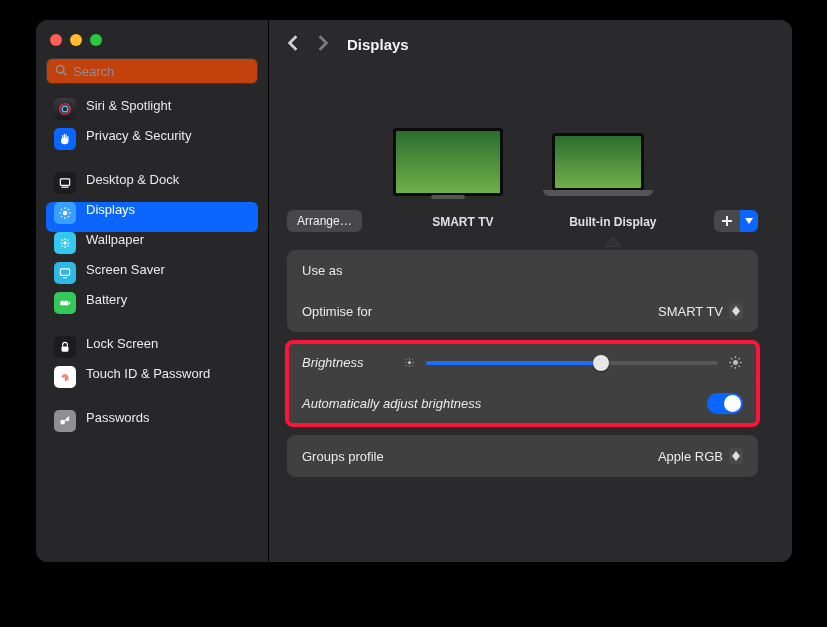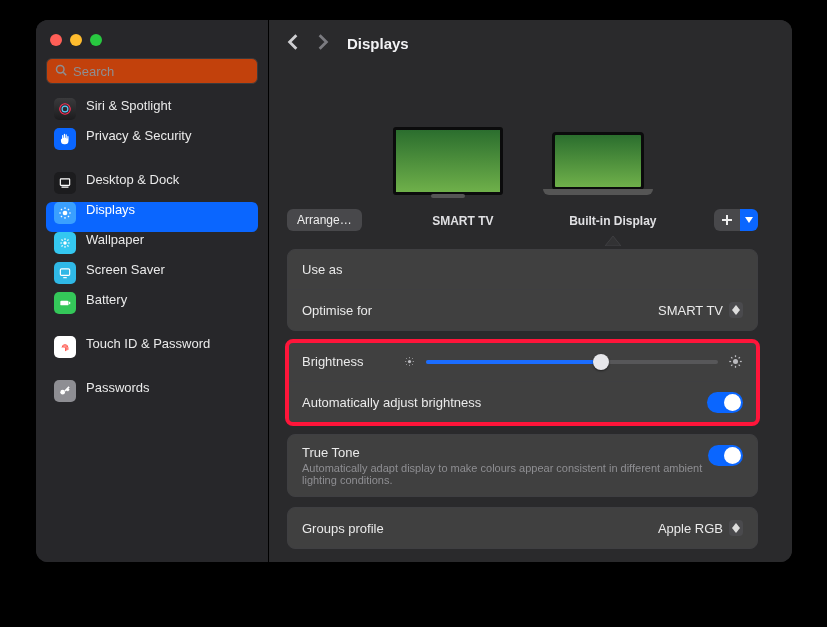--- a/index.html
+++ b/index.html
@@ -115,21 +115,21 @@
     display:flex; align-items:center; justify-content:center; color:#fff;
   }
   .pointer {
     position:absolute; bottom:-11px; width:16px; height:10px;
   }
   .pointer svg{width:16px;height:10px;}
   .panel {
     background:#404040; border-radius:8px; margin-top:18px;
     border:1px solid #3f3f42;
   }
-  .panel.highlight { outline: 4px solid #ff153a; outline-offset:-2px; border-radius:6px;}
+  .panel.highlight { outline: 4px solid #ff153a; outline-offset:-2px; border-radius:6px;font-style:italic;}
   .row {
     display:flex; align-items:center; justify-content:space-between;
     padding: 10px 14px; min-height:40px;
     border-bottom:1px solid #3f3f42;
   }
   .row:last-child { border-bottom:none; }
   .row .label { font-size:13px; color:#eaeaea; }
   .row .sub { font-size:11px; color:#8e8e92; margin-top:2px; max-width:420px;}
   .select {
     display:flex; align-items:center; gap:6px; color:#eaeaea; font-size:13px;
@@ -252,20 +252,29 @@
           <svg viewBox="0 0 24 24" fill="#fff">
               <rect x="4" y="8" width="14" height="8" rx="2"></rect>
               <rect x="19" y="10" width="2" height="4"></rect>
             </svg>
         </span>
         <span class="side-label">Battery</span>
       </div>
 
       <div class="group-gap"></div>
 
+      <div class="side-item">
+        <span class="side-icon" style="background:#1c1c1e">
+          <svg viewBox="0 0 24 24" fill="#fff">
+              <rect x="6" y="11" width="12" height="9" rx="2"></rect>
+              <path fill="none" stroke="#fff" stroke-width="2" d="M8 11V8a4 4 0 018 0v3"></path>
+            </svg>
+        </span>
+        <span class="side-label">Lock Screen</span>
+      </div>
       <div class="side-item">
         <span class="side-icon" style="background:#fff">
           <svg viewBox="0 0 24 24" fill="none" stroke="#ff3b30" stroke-width="1.5">
               <path d="M7 13a5 5 0 0110 0v4"></path>
               <path d="M9 13a3 3 0 016 0v5"></path>
               <path d="M11 13a1 1 0 012 0v6"></path>
             </svg>
         </span>
         <span class="side-label">Touch ID &amp; Password</span>
       </div>
@@ -405,31 +414,20 @@
           </div>
         </div>
         <div class="row">
           <span class="label">Automatically adjust brightness</span>
           <div class="toggle">
               <div class="knob"></div>
             </div>
         </div>
       </div>
 
-      <div class="panel" style="margin-top:10px">
-        <div class="row" style="align-items:flex-start">
-          <div class="left-col">
-            <span class="label">True Tone</span>
-            <span class="sub">Automatically adapt display to make colours appear consistent in different ambient lighting conditions.</span>
-          </div>
-          <div class="toggle">
-              <div class="knob"></div>
-            </div>
-        </div>
-      </div>
 
       <div class="panel" style="margin-top:10px">
         <div class="row">
           <span class="label">Groups profile</span>
           <div class="select">
             <span>Apple RGB</span>
             <span class="updown">
               <svg viewBox="0 0 8 5" fill="#ddd">
                   <path d="M4 0l4 5H0z"></path>
                 </svg>

